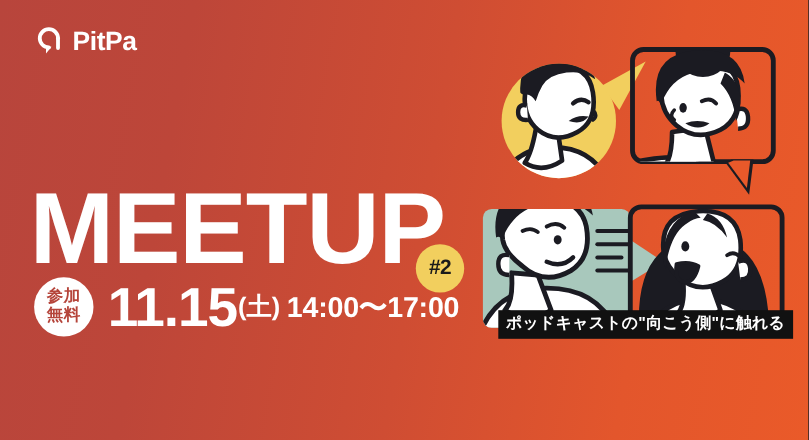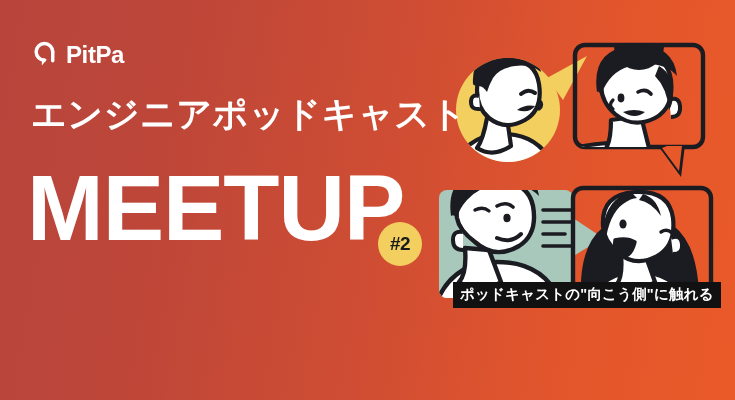--- a/index.html
+++ b/index.html
@@ -24,21 +24,21 @@
     left: 0; top: 0;
     width: 445px;
     height: 400px;
     z-index: 5;
   }
 
   
   .logo {
     position: absolute;
     left: 32px;
-    top: 41px;
+    top: 24px;
     display: flex;
     align-items: center;
     gap: 7px;
   }
   .logo-mark {
     width: 27px;
     height: 27px;
     display: block;
   }
   .logo-text {
@@ -355,28 +355,36 @@
       <span class="logo-mark-wrap">
         <svg class="logo-mark" viewBox="0 0 28 28" xmlns="http://www.w3.org/2000/svg" aria-hidden="true">
           <path d="M21.5 11.2 a8.6 8.6 0 1 0 -8.6 8.6 l0 0" fill="none" stroke="#ffffff" stroke-width="3.6" stroke-linecap="round"></path>
           <path d="M21.5 11.2 l0 9.2" fill="none" stroke="#ffffff" stroke-width="3.6" stroke-linecap="round"></path>
           <path d="M10.2 19.3 l5.2 0 l-5.2 6.2 z" fill="#ffffff"></path>
         </svg>
       </span>
       <span class="logo-text">PitPa</span>
     </div>
 
-    <div class="kana-title">エンジニアポッドキャスト</div>
 
     <div class="meetup-row">
       <span class="meetup">MEETUP</span>
     </div>
 
     <div class="issue-badge">#2</div>
 
+    <div class="date-row">
+      <div class="free-badge">
+        <span>参加</span>
+        <span>無料</span>
+      </div>
+      <span class="date-main">11.15</span>
+      <span class="date-dow">(土)</span>
+      <span class="date-time">14:00〜17:00</span>
+    </div>
 
   </div>
 
   <div class="caption-stack">
     <div class="caption-bar">ポッドキャストの"向こう側"に触れる</div>
   </div>
 
 </div>
 
 </body></html>

